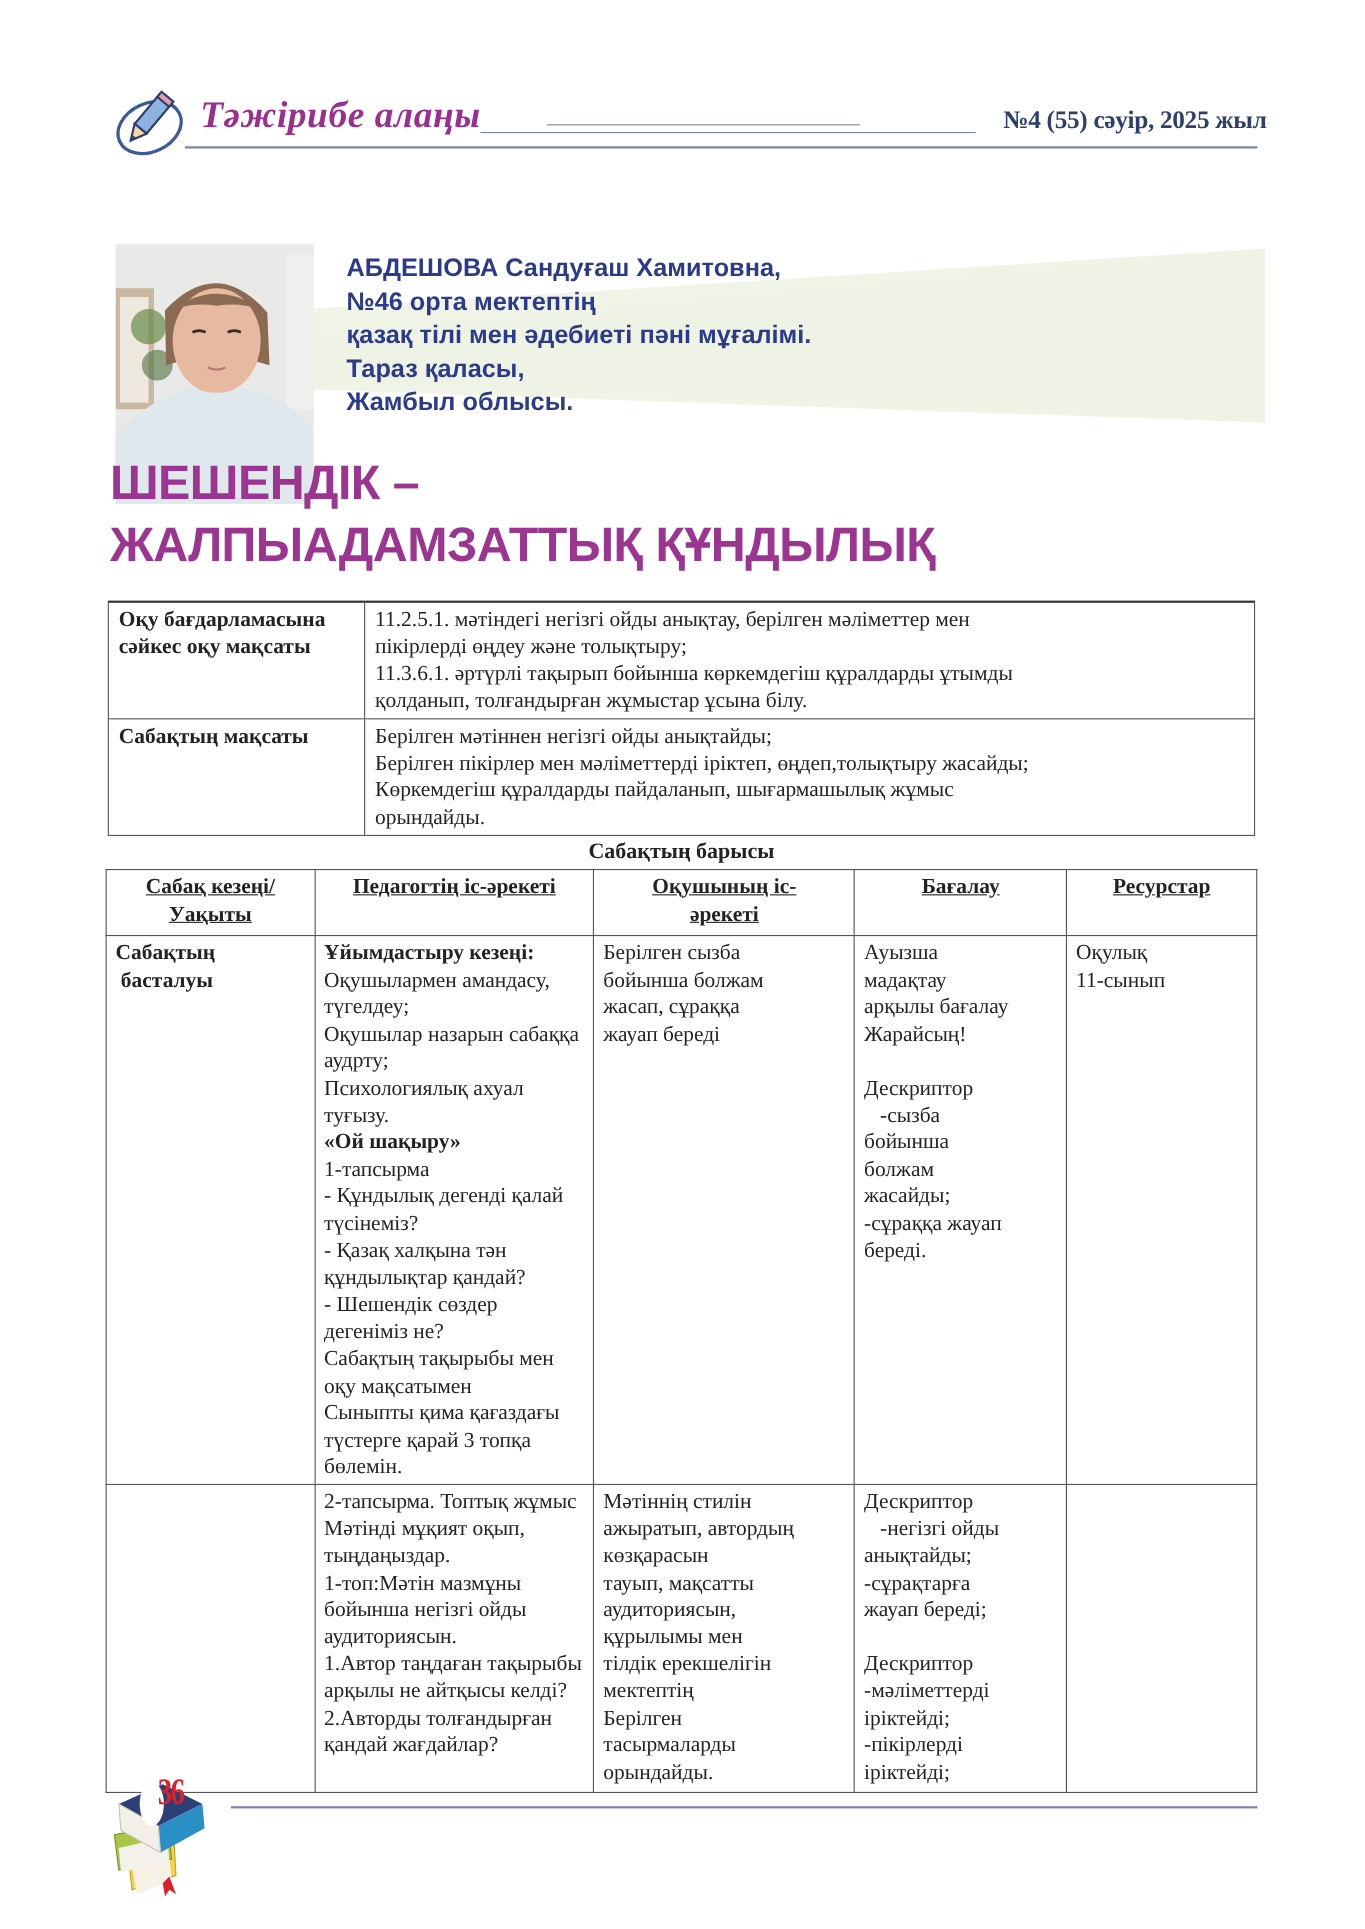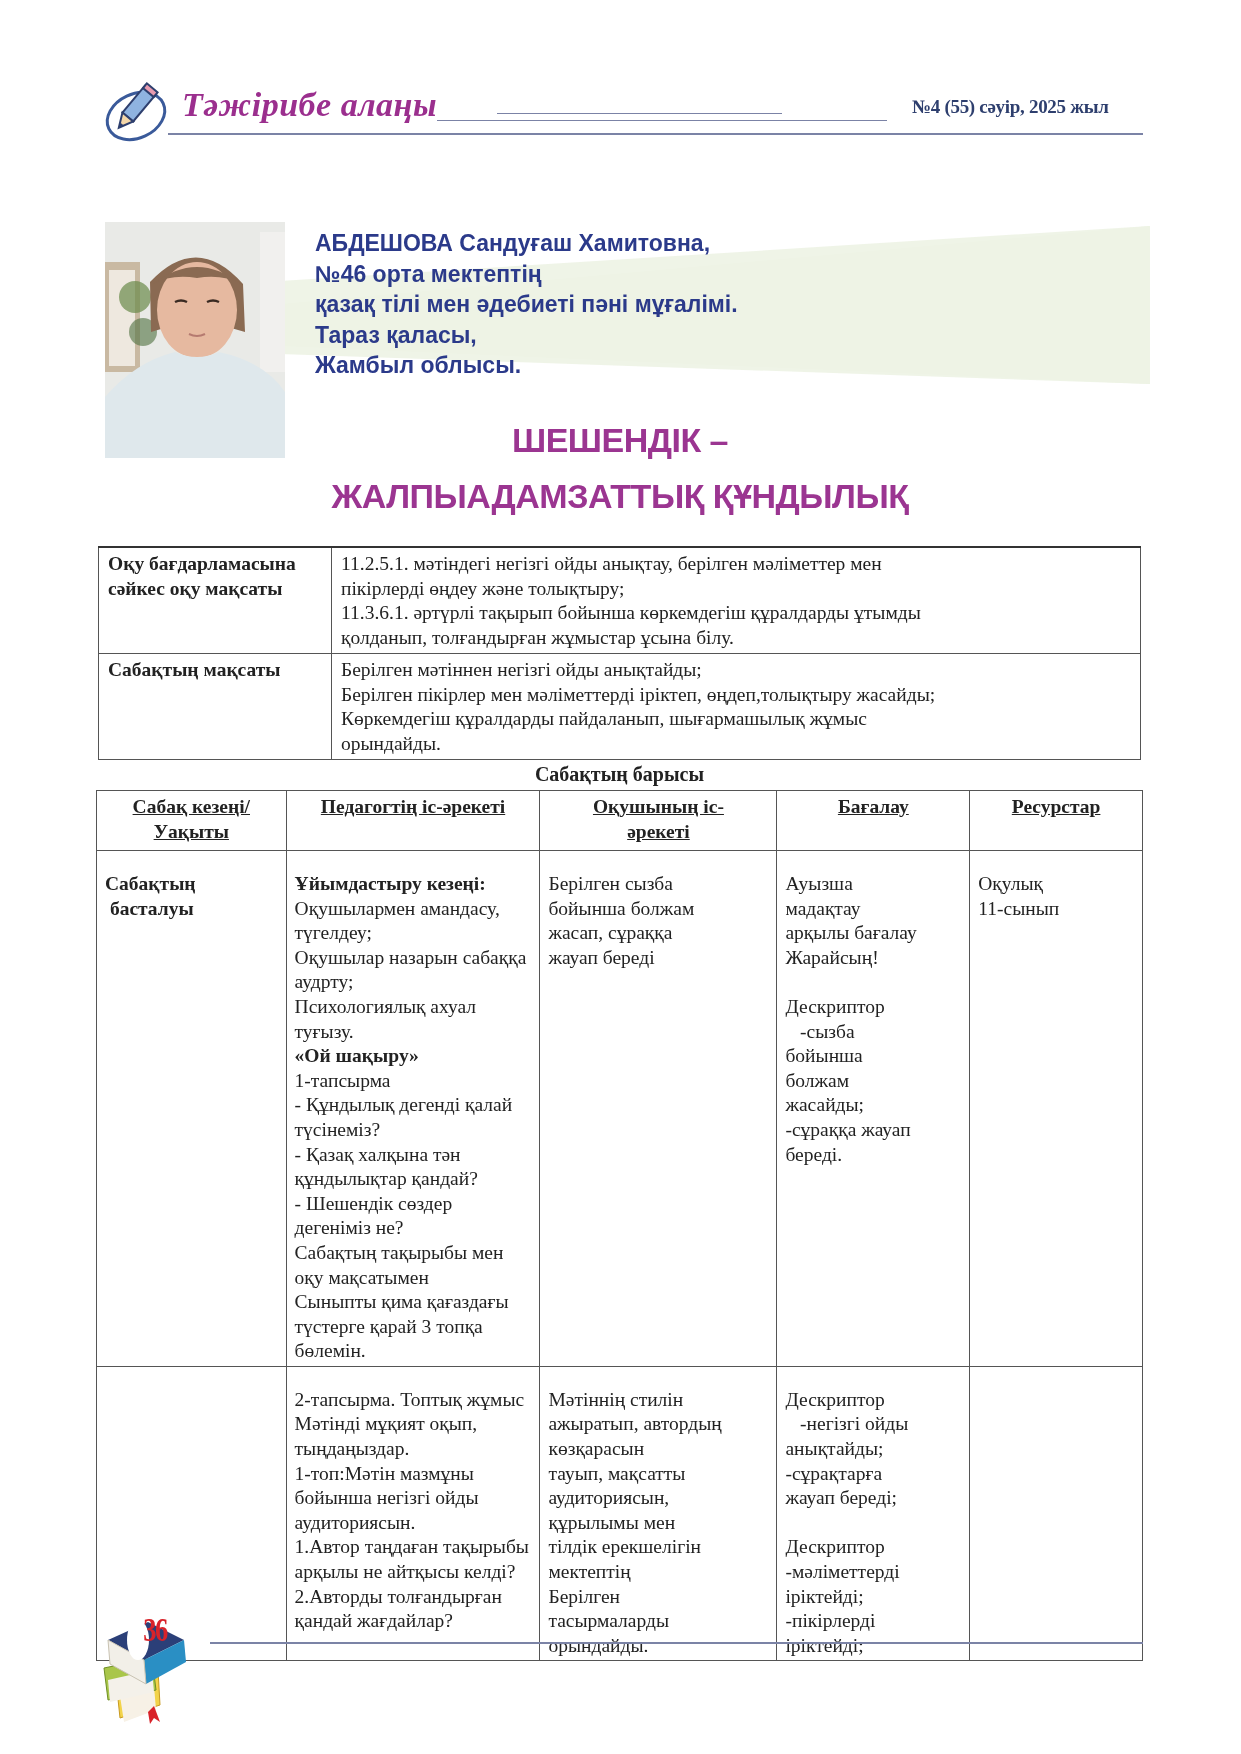--- a/index.html
+++ b/index.html
@@ -5,44 +5,44 @@
     * { box-sizing: border-box; margin: 0; padding: 0; }
     html, body { width: 1241px; height: 1754px; background: #ffffff; overflow: hidden; }
     body { position: relative; font-family: "Liberation Serif", serif; color: #222; }
 
     
     .hdr-logo { position: absolute; left: 100px; top: 78px; width: 70px; height: 70px; }
     .hdr-title { position: absolute; left: 182px; top: 86px; font-family: "Liberation Serif", serif; font-style: italic; font-weight: bold; font-size: 34px; color: #9b2f8e; letter-spacing: 0.5px; }
     .hdr-line-main { position: absolute; left: 168px; top: 133px; width: 975px; height: 2px; background: #7b83a6; }
     .hdr-line-a { position: absolute; left: 437px; top: 120px; width: 450px; height: 1px; background: #7b83a6; }
     .hdr-line-b { position: absolute; left: 497px; top: 113px; width: 285px; height: 1px; background: #7b83a6; }
-    .hdr-issue { position: absolute; left: 912px; top: 96px; font-family: "Liberation Serif", serif; font-weight: bold; font-size: 19px; color: #2e3f6e; letter-spacing: -0.3px; }
+    .hdr-issue { position: absolute; left: 912px; top: 96px; font-family: "Liberation Serif", serif; font-weight: bold; font-size: 23px; color: #2e3f6e; letter-spacing: -0.3px; }
 
     
     .banner { position: absolute; left: 280px; top: 226px; width: 870px; height: 165px; }
     .photo { position: absolute; left: 105px; top: 222px; width: 180px; height: 236px; overflow: hidden; background: #e7e8e6; }
     .author { position: absolute; left: 315px; top: 228px; font-family: "Liberation Sans", sans-serif; font-weight: bold; font-size: 23px; line-height: 30.5px; color: #2b3a8a; }
 
     
-    .art-title { position: absolute; left: 100px; top: 412px; width: 1040px; text-align: center; font-family: "Liberation Sans", sans-serif; font-weight: bold; font-size: 34px; line-height: 56px; color: #9b3591; letter-spacing: -0.5px; }
+    .art-title { position: absolute; left: 100px; top: 412px; width: 1040px; font-family: "Liberation Sans", sans-serif; font-weight: bold; font-size: 44px; line-height: 56px; color: #9b3591; letter-spacing: -0.5px; }
 
     
     table { border-collapse: collapse; font-family: "Liberation Serif", serif; }
     .obj-table { position: absolute; left: 98px; top: 546px; width: 1043px; font-size: 19.5px; line-height: 24.5px; }
     .obj-table td { border: 1.5px solid #555; vertical-align: top; padding: 4px 9px 3px 9px; }
     .obj-table td.lbl { width: 233px; font-weight: bold; }
     .obj-table tr:first-child td { border-top: 2px solid #333; }
 
     .flow-caption { position: absolute; left: 98px; top: 763px; width: 1043px; text-align: center; font-weight: bold; font-size: 20px; }
 
     
     .flow-table { position: absolute; left: 96px; top: 790px; width: 1047px; font-size: 19.5px; line-height: 24.6px; }
     .flow-table th, .flow-table td { border: 1.5px solid #555; vertical-align: top; }
     .flow-table th { font-weight: bold; text-align: center; padding: 4px 4px 3px 4px; height: 60px; text-decoration: underline; }
-    .flow-table td { padding: 21px 8px 2px 8px; }
+    .flow-table td { padding: 4px 8px 2px 8px; }
     .c1 { width: 180px; } .c2 { width: 241px; } .c3 { width: 225px; } .c4 { width: 183px; } .c5 { width: 164px; }
     .bold { font-weight: bold; }
     .ln { display: block; white-space: pre-wrap; }
     .row1 td { height: 470px; }
     .row2 td { height: 280px; }
 
     
     .footer-line { position: absolute; left: 210px; top: 1642px; width: 933px; height: 2px; background: #7b83a6; }
     .footer-books { position: absolute; left: 98px; top: 1610px; width: 120px; height: 120px; }
     .page-no { position: absolute; left: 135px; top: 1611px; width: 40px; text-align: center; font-family: "Liberation Serif", serif; font-weight: bold; font-size: 34px; color: #d8232a; letter-spacing: -2px; transform: scaleX(0.78); }

